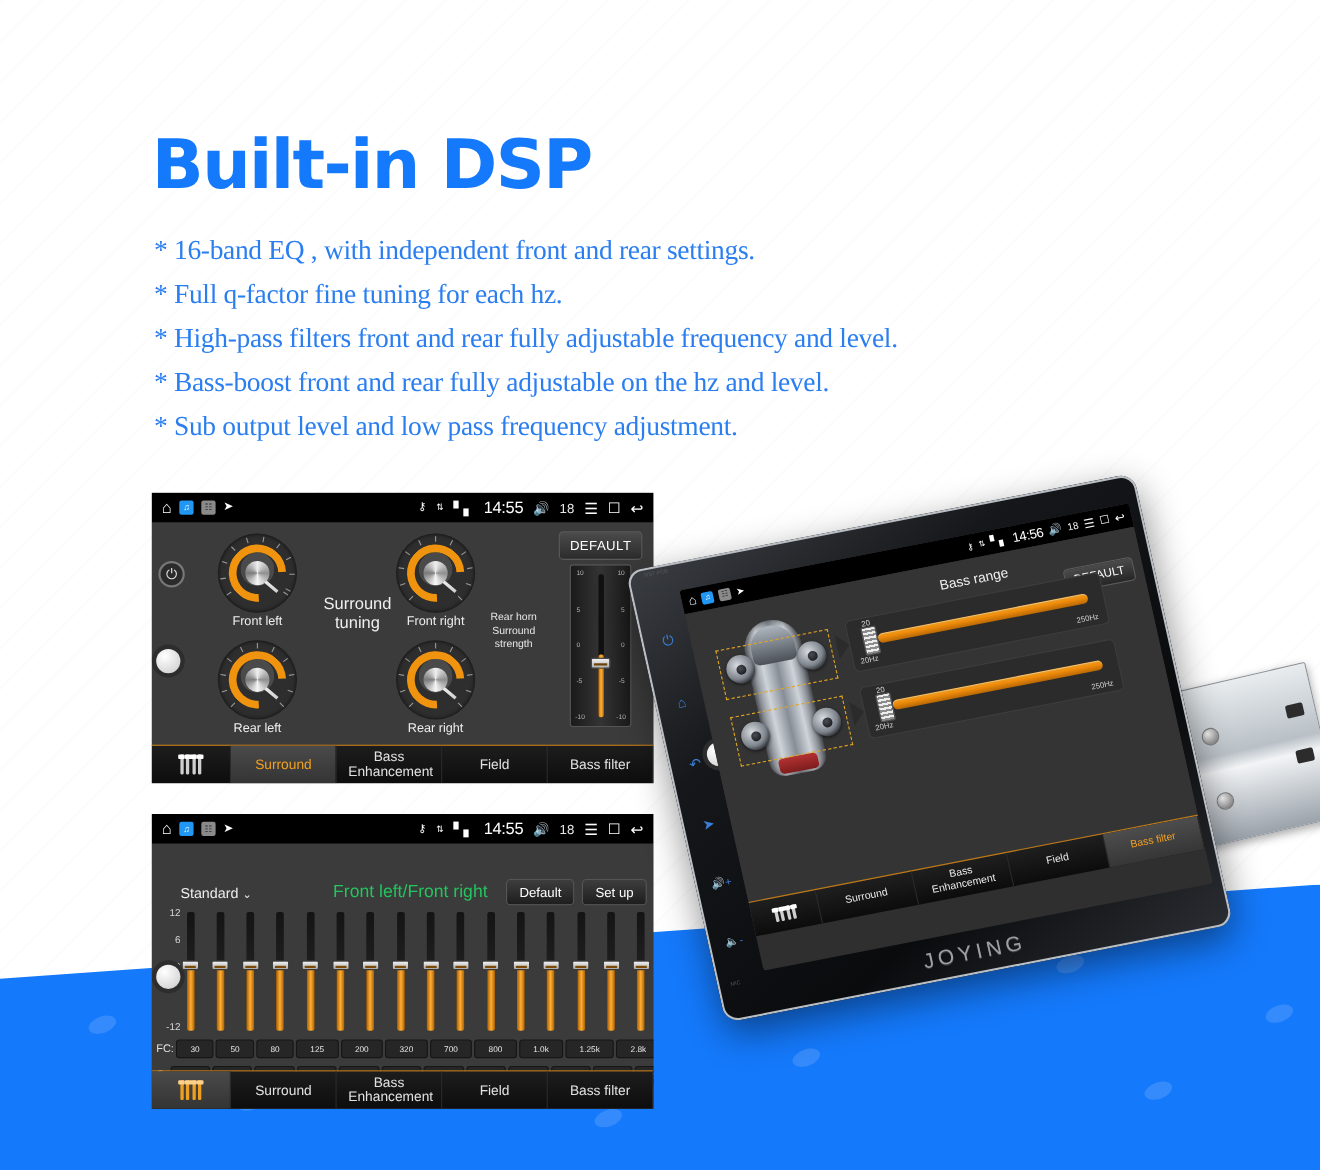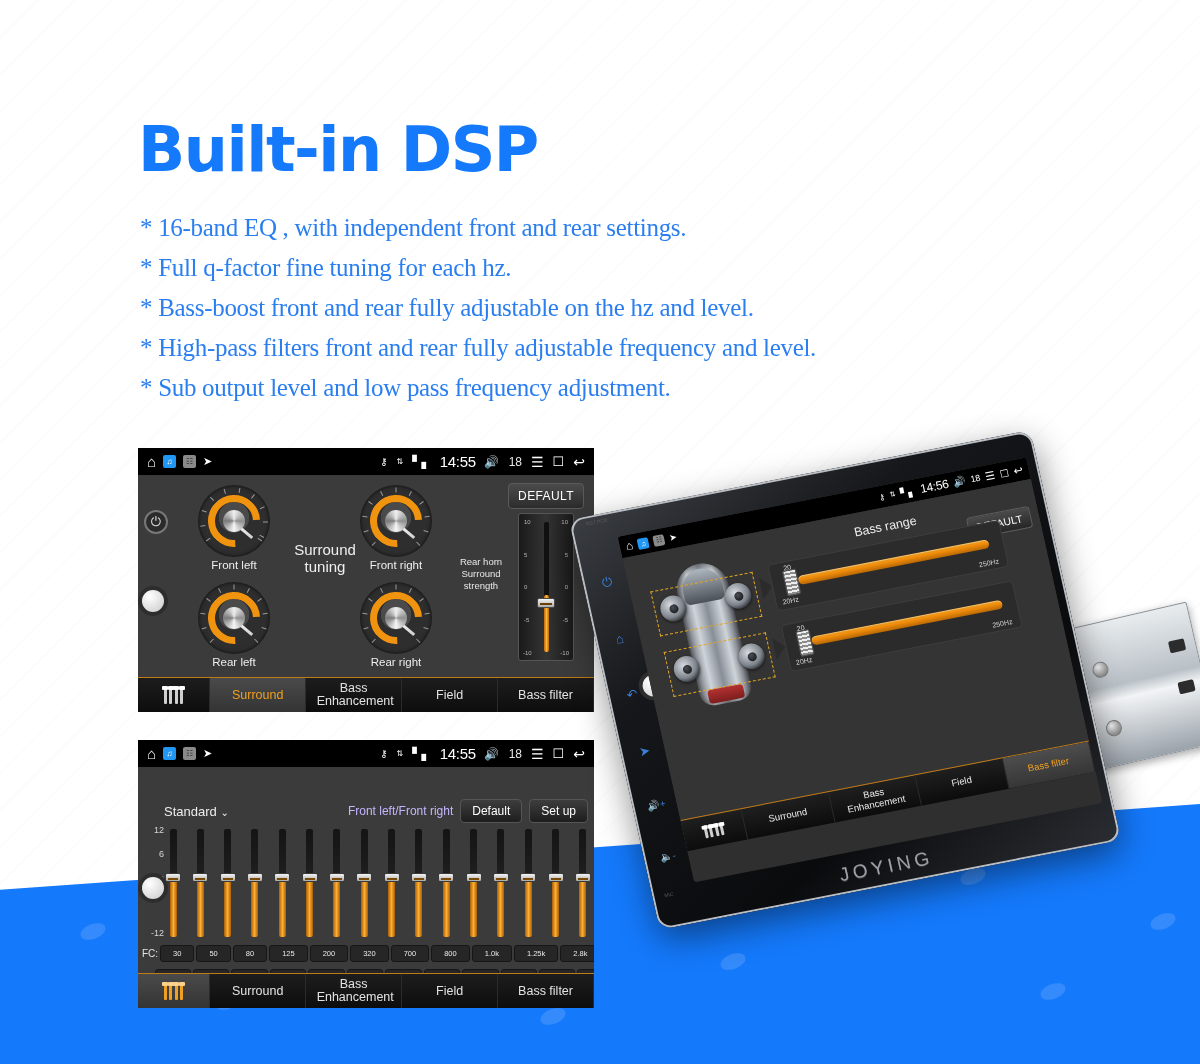--- a/index.html
+++ b/index.html
@@ -184,21 +184,21 @@
   }
   .vs-num { position: absolute; color: #b5b5b5; font-size: 6px; }
   .rear-horn-label {
     position: absolute; color: #e8e8e8; font-size: 9.5px;
     line-height: 12px; text-align: center;
   }
   
   .eq-top { position: absolute; left: 26px; right: 6px; top: 32px; height: 24px;
             display: flex; align-items: center; }
   .eq-preset { color: #ededed; font-size: 13px; }
-  .eq-chan { color: #c4b5fd; font-size: 12px; margin-left: auto; }
+  .eq-chan { color: #22c55e; font-size: 16px; margin-left: auto; margin-right: 10px; }
   .eq-btn {
     background: linear-gradient(#3d3d3d,#1e1e1e); border: 1px solid #555;
     border-radius: 4px; color: #fff; font-size: 12px; padding: 4px 11px; margin-left: 7px;
   }
   .eq-scale { position: absolute; left: 6px; width: 20px; text-align: right;
               color: #d6d6d6; font-size: 9px; }
   .faders { position: absolute; left: 28px; right: 4px; top: 62px; height: 108px;
             display: flex; justify-content: space-between; }
   .fader { width: 14px; position: relative; height: 100%; }
   .fader .rail {
@@ -369,22 +369,22 @@
   <div class="blue-dot" style="left:960px; top:65px;  width:26px; height:15px;"></div>
   <div class="blue-dot" style="left:1040px;top:180px; width:26px; height:15px;"></div>
   <div class="blue-dot" style="left:1150px;top:110px; width:26px; height:15px;"></div>
 </div>
 
 <div class="headline">Built-in DSP</div>
 
 <div class="bullets">
   <div class="bullet">* 16-band EQ , with independent front and rear settings.</div>
   <div class="bullet">* Full q-factor fine tuning for each hz.</div>
+  <div class="bullet">* High-pass filters front and rear fully adjustable frequency and level.</div>
   <div class="bullet">* Bass-boost front and rear fully adjustable on the hz and level.</div>
-  <div class="bullet">* High-pass filters front and rear fully adjustable frequency and level.</div>
   <div class="bullet">* Sub output level and  low pass frequency adjustment.</div>
 </div>
 
 <div class="screen" id="surround-screen" style="left:138px; top:448px; width:456px; height:264px;">
 
   <div class="statusbar">
     <div class="sb-left">
       <span class="ic" style="font-size:15px;">⌂</span>
       <span class="ic-chip">♫</span>
       <span class="ic-chip2">☷</span>
@@ -587,21 +587,21 @@
       <div class="knob-label">Rear right</div>
     </div>
 
     <div class="surround-space" style="left:148px; top:66px; width:78px;">
       <div>Surround</div>
       <div>tuning</div>
     </div>
 
     <div class="default-btn" style="right:10px; top:8px;">DEFAULT</div>
 
-    <div class="rear-horn-label" style="left:312px; top:81px; width:62px;">
+    <div class="rear-horn-label" style="left:298px; top:81px; width:62px;">
       <div>Rear horn</div>
       <div>Surround</div>
       <div>strength</div>
     </div>
 
     <div class="vslider" style="left:380px; top:38px; width:56px; height:148px;">
       <div class="track">
         <div class="fill" style="height:44%;"></div>
       </div>
       <div class="thumb" style="top:84px;"></div>

